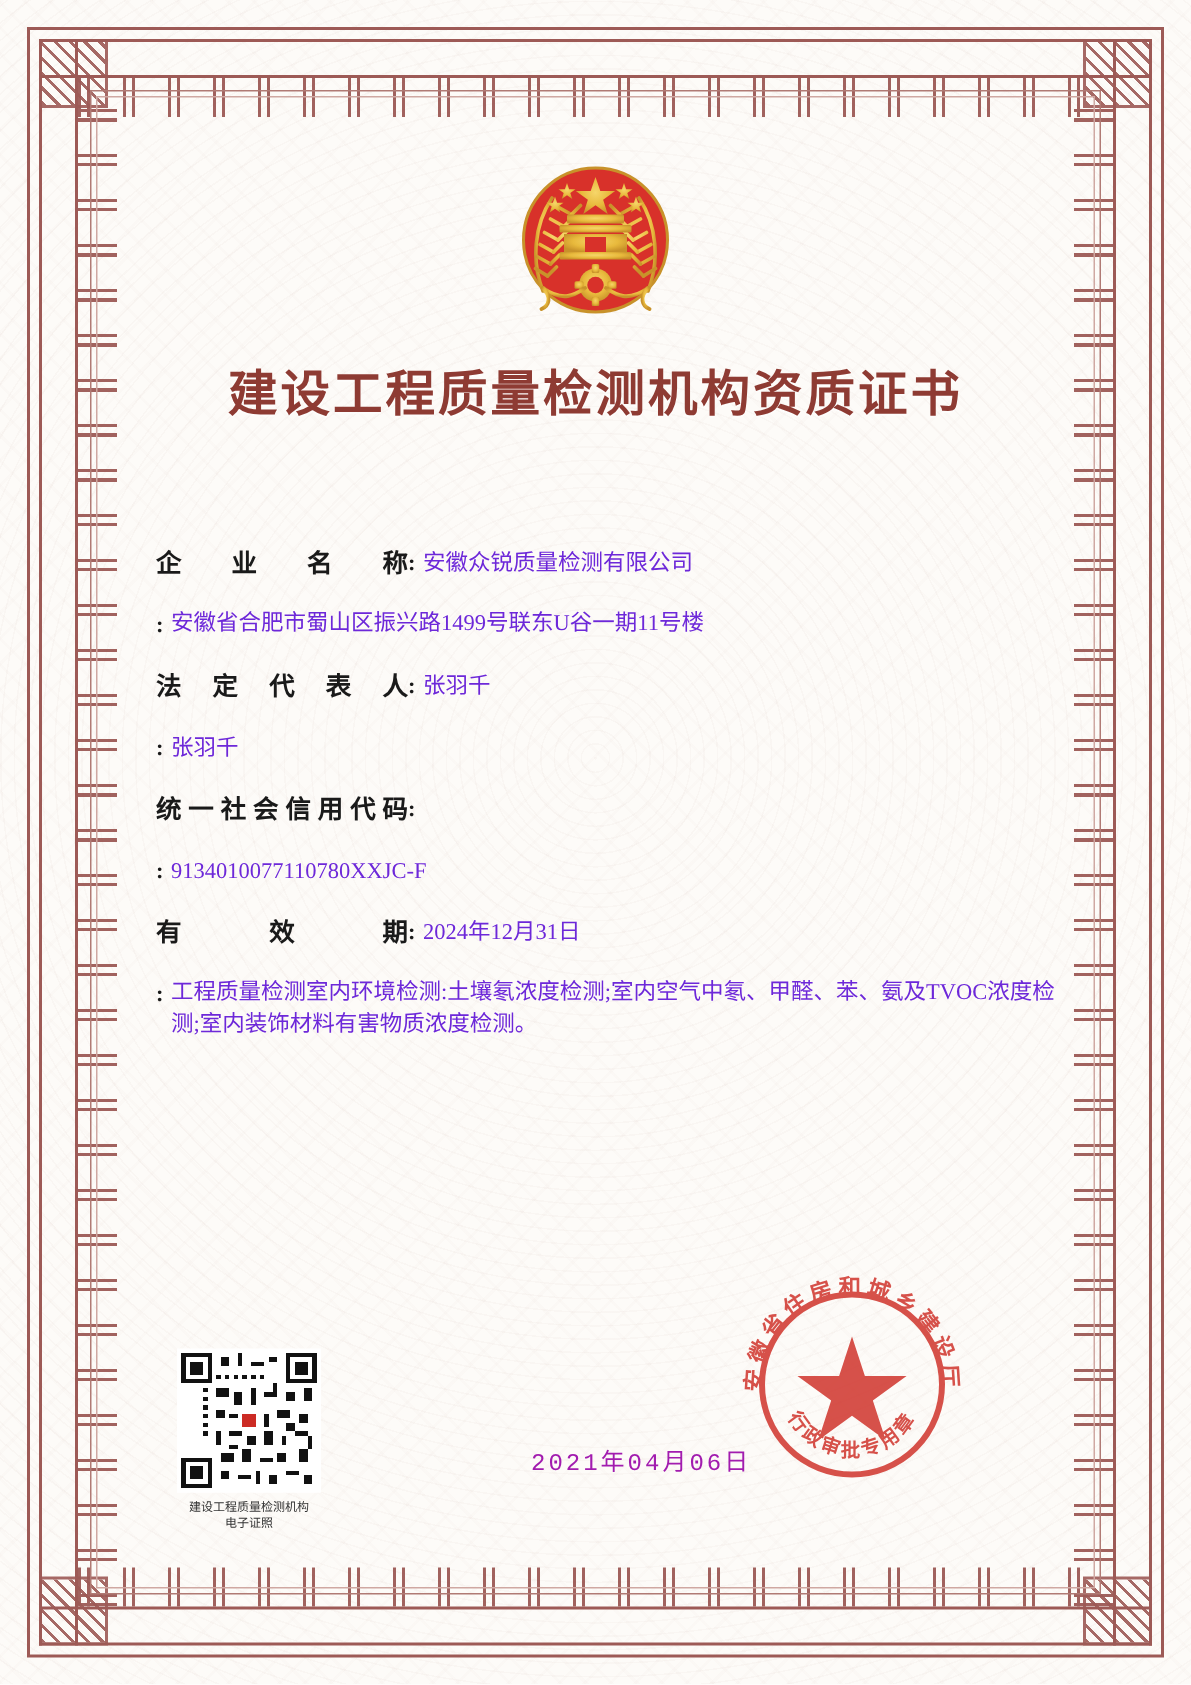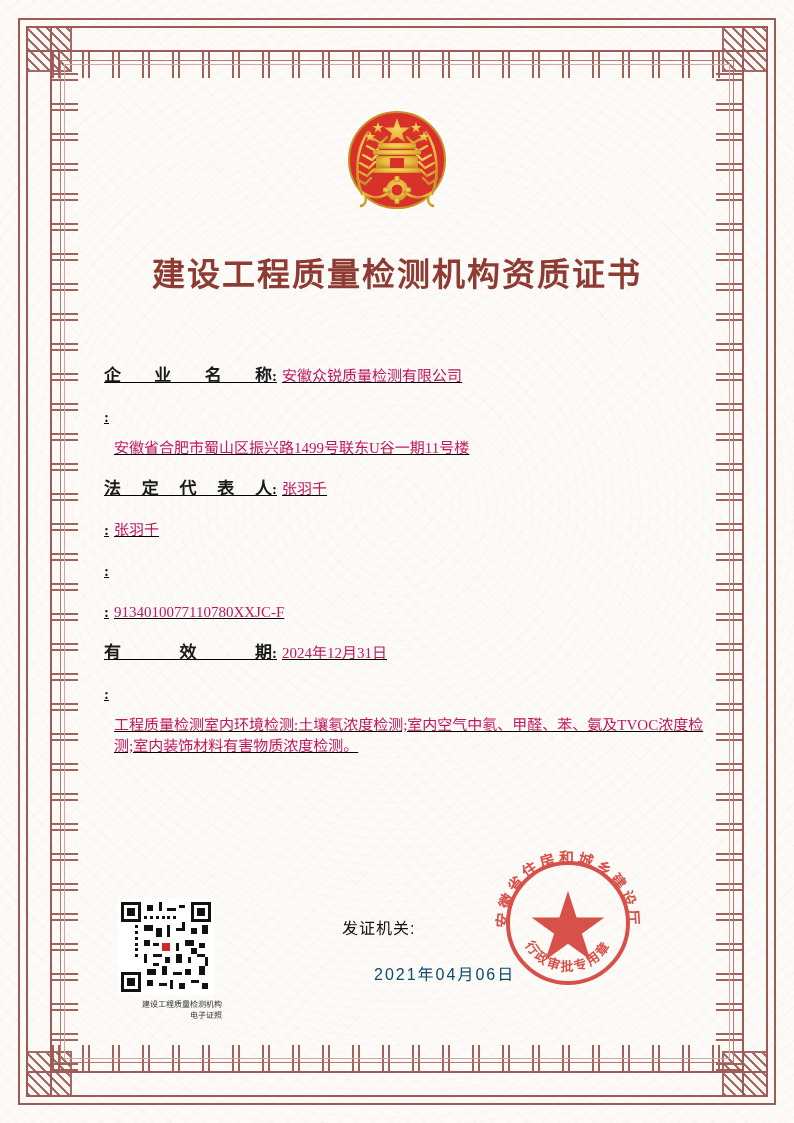--- a/index.html
+++ b/index.html
@@ -142,21 +142,21 @@
   }
   .emblem {
     width: 130px;
     height: 130px;
     display: block;
   }
 
   
   .title {
     position: absolute;
-    top: 168px;
+    top: 156px;
     left: 0;
     right: 0;
     text-align: center;
     font-size: 33px;
     font-weight: bold;
     letter-spacing: 2px;
     color: #8e3b33;
     font-family: "Liberation Serif", "DejaVu Serif", serif;
     text-shadow: 0 1px 0 rgba(255,255,255,.6);
   }
@@ -165,21 +165,20 @@
   .fields {
     position: absolute;
     top: 285px;
     left: 24px;
     right: 10px;
   }
   .field-row {
     display: flex;
     align-items: flex-start;
     margin-bottom: 19px;
-    text-decoration: underline;
   }
   .field-label {
     width: 168px;
     flex: 0 0 168px;
     font-size: 17px;
     font-weight: bold;
     color: #1a1a1a;
     letter-spacing: 0px;
     text-align: justify;
     text-align-last: justify;
@@ -190,25 +189,25 @@
     flex: 0 0 10px;
     font-size: 15px;
     font-weight: bold;
     line-height: 22px;
     color: #1a1a1a;
   }
   .field-value {
     flex: 1 1 auto;
     font-size: 15px;
     line-height: 22px;
-    color: #be185d;
+    color: #6d28d9;
     font-family: "Liberation Serif", "DejaVu Serif", serif;
     word-break: break-all;
   }
-  .field-row.tall .field-value { line-height: 21px; margin-top: 32px; }
+  .field-row.tall .field-value { line-height: 21px; }
 
   
   .qr-block {
     position: absolute;
     left: 30px;
     bottom: 22px;
     width: 112px;
     text-align: center;
   }
   .qr-img {
@@ -217,45 +216,44 @@
     margin: 0 auto;
     display: block;
     background-color: #ffffff;
   }
   .qr-caption {
     margin-top: 4px;
     font-size: 8px;
     line-height: 11px;
     color: #333;
     font-family: "Liberation Sans", "DejaVu Sans", sans-serif;
-    text-align: right;
   }
 
   
   .issue-block {
     position: absolute;
     right: 42px;
     bottom: 58px;
     width: 330px;
     text-align: left;
   }
   .issue-line {
     font-size: 16px;
     color: #111;
     letter-spacing: 1px;
     margin-left: 0px;
     font-family: "Liberation Sans", "DejaVu Sans", sans-serif;
   }
   .issue-date {
     margin-top: 22px;
     font-size: 16px;
-    color: #0c4a6e;
+    color: #a21caf;
     letter-spacing: 2px;
-    margin-left: 32px;
-    font-family: Liberation Sans, sans-serif;
+    margin-left: 12px;
+    font-family: Liberation Mono, monospace;
   }
 
   
   .seal {
     position: absolute;
     right: 62px;
     bottom: 36px;
     width: 168px;
     height: 168px;
     pointer-events: none;
@@ -361,20 +359,21 @@
         <div class="field-colon">:</div>
         <div class="field-value">张羽千</div>
       </div>
 
       <div class="field-row">
         <div class="field-colon">:</div>
         <div class="field-value">张羽千</div>
       </div>
 
       <div class="field-row">
+        <div class="field-label">统一社会信用代码</div>
         <div class="field-colon">:</div>
       </div>
 
       <div class="field-row">
         <div class="field-colon">:</div>
         <div class="field-value">9134010077110780XXJC-F</div>
       </div>
 
       <div class="field-row">
         <div class="field-label">有 效 期</div>
@@ -467,21 +466,20 @@
         <rect x="14" y="14" width="5" height="5" fill="#ffffff"></rect>
         <rect x="15" y="15" width="3" height="3" fill="#cc2b24"></rect>
       </svg>
       <div class="qr-caption">
         <div>建设工程质量检测机构</div>
         <div>电子证照</div>
       </div>
     </div>
 
     <div class="issue-block">
-      <div class="issue-line">发证机关:</div>
       <div class="issue-date">2021年04月06日</div>
     </div>
 
     <svg class="seal" viewBox="0 0 168 168">
       <defs>
         <path id="sealTopArc" d="M 24,84 A 60,60 0 0 1 144,84"></path>
         <path id="sealBottomArc" d="M 36,84 A 48,48 0 0 0 132,84"></path>
       </defs>
       <g opacity="0.85">
         <circle cx="84" cy="84" r="60" fill="none" stroke="#d0342c" stroke-width="4"></circle>

